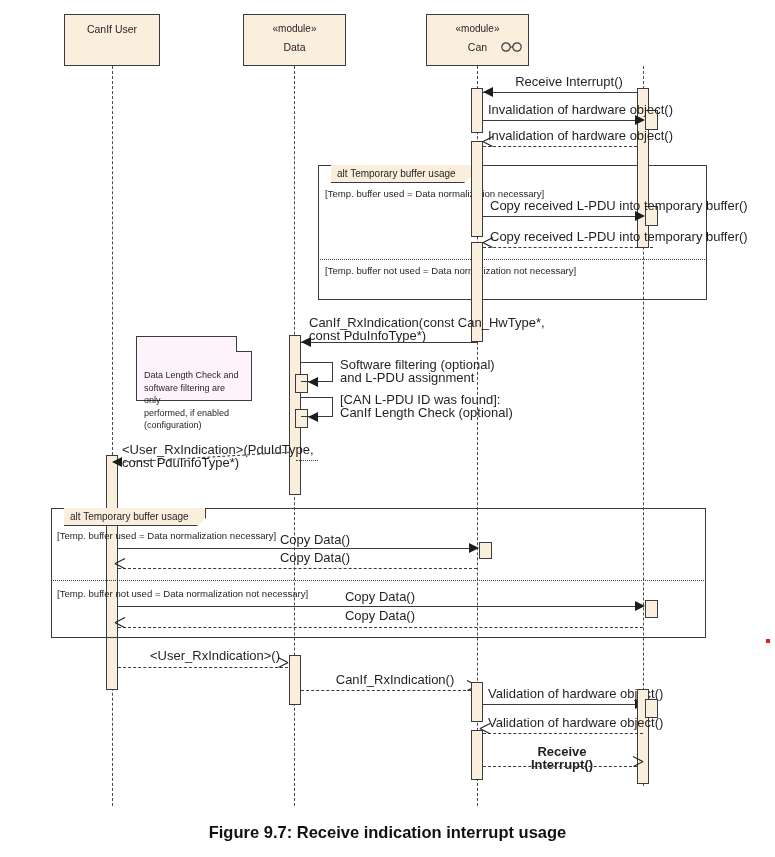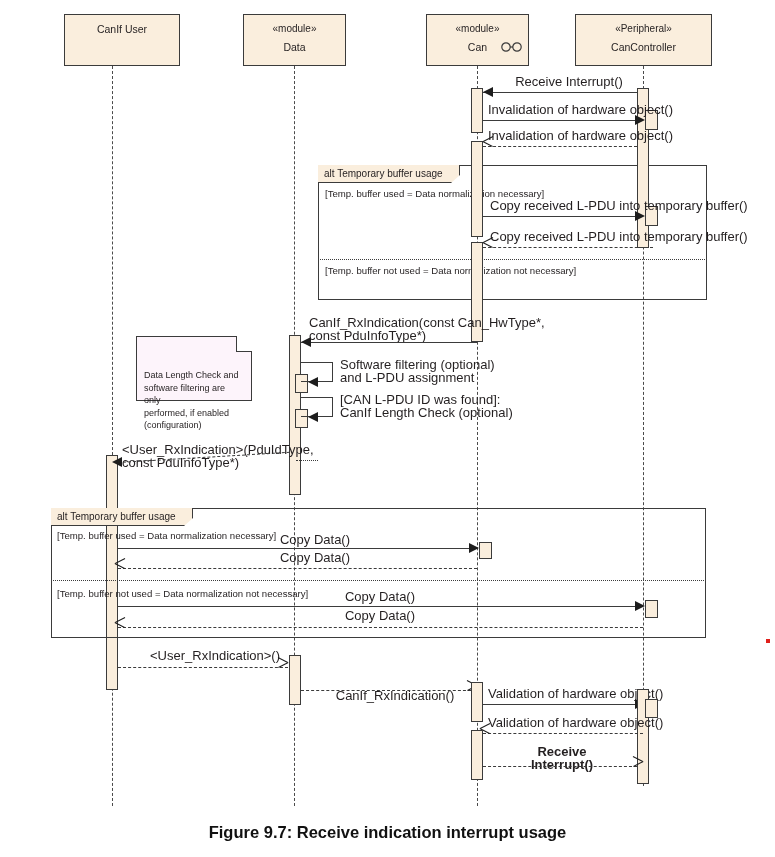--- a/index.html
+++ b/index.html
@@ -39,21 +39,21 @@
   .arrow-open-l::before{top:0;left:0;transform:rotate(-27deg);transform-origin:0 0;}
   .arrow-open-l::after{top:0;left:0;transform:rotate(27deg);transform-origin:0 0;}
 
   .msg-label{position:absolute;font-size:13px;line-height:12.5px;color:#231f20;white-space:pre;}
   .msg-label.c{text-align:center;}
 
   .frame{position:absolute;box-sizing:border-box;border:1.3px solid #3b3b3b;background:transparent;}
   .frame-tab{position:absolute;box-sizing:border-box;
      border:1.3px solid #3b3b3b;border-top:none;border-left:none;
      background:#faeedd;font-size:10px;line-height:15px;padding:1px 16px 1px 6px;
-     color:#231f20;white-space:nowrap;}
+     color:#231f20;white-space:nowrap;margin-left:13px;}
   .frame-tab::after{content:"";position:absolute;right:-1px;bottom:-1px;
      width:0;height:0;border-bottom:8px solid #fff;border-left:9px solid transparent;}
   .guard{position:absolute;font-size:9.6px;line-height:12px;color:#231f20;white-space:nowrap;}
   .divider{position:absolute;height:0;border-top:1.4px dotted #3b3b3b;}
 
   .note{position:absolute;box-sizing:border-box;background:#fdf4fb;
      border:1.2px solid #3b3b3b;font-size:9px;line-height:12.5px;color:#231f20;
      padding:7px 7px 5px 7px;white-space:pre-line;}
   .note .fold{position:absolute;top:-1px;right:-1px;width:15px;height:15px;
      background:#fff;border-left:1.2px solid #3b3b3b;border-bottom:1.2px solid #3b3b3b;}
@@ -65,44 +65,40 @@
   .port-icon{position:absolute;}
   .red-dot{position:absolute;width:4px;height:4px;background:#e0201b;}
   .caption{position:absolute;width:100%;text-align:center;
      font-size:16.5px;font-weight:bold;color:#111;}
 </style>
 </head>
 <body>
 
 <div id="page">
 
-  <div class="lifeline-head head-single" style="left:64px;top:14px;width:116px;height:52px;">
+  <div class="lifeline-head head-single" style="left:64px;top:14px;width:96px;height:52px;">
     <div class="nm">CanIf User</div>
   </div>
 
   <div class="lifeline-head head-single" style="left:243px;top:14px;width:103px;height:52px;">
     <div class="stereo">«module»</div>
     <div class="nm" style="margin-top:4px;">Data</div>
   </div>
 
   <div class="lifeline-head head-single" style="left:426px;top:14px;width:103px;height:52px;">
     <div class="stereo">«module»</div>
     <div class="nm" style="margin-top:4px;">Can</div>
   </div>
 
   <svg class="port-icon" style="left:500px;top:41px;" width="26" height="12" viewBox="0 0 26 12">
     <circle cx="6" cy="6" r="4.2" fill="none" stroke="#3b3b3b" stroke-width="1.2"></circle>
     <circle cx="17" cy="6" r="4.2" fill="none" stroke="#3b3b3b" stroke-width="1.2"></circle>
     <line x1="10" y1="6" x2="13" y2="6" stroke="#3b3b3b" stroke-width="1.2"></line>
   </svg>
 
-  <div class="lifeline-head head-single" style="left:575px;top:14px;width:137px;height:52px;">
-    <div class="stereo">«Peripheral»</div>
-    <div class="nm" style="margin-top:4px;">CanController</div>
-  </div>
 
   <div class="lifeline-line" style="left:112px;top:66px;height:740px;"></div>
   <div class="lifeline-line" style="left:294px;top:66px;height:740px;"></div>
   <div class="lifeline-line" style="left:477px;top:66px;height:740px;"></div>
   <div class="lifeline-line" style="left:643px;top:66px;height:720px;"></div>
 
   <div class="frame" style="left:318px;top:165px;width:389px;height:135px;"></div>
   <div class="frame-tab" style="left:318px;top:165px;">alt Temporary buffer usage</div>
   <div class="guard" style="left:325px;top:188px;">[Temp. buffer used = Data normalization necessary]</div>
   <div class="divider" style="left:318px;top:259px;width:389px;"></div>
@@ -194,21 +190,21 @@
 
   <div class="msg-label c" style="left:320px;top:610px;width:120px;">Copy Data()</div>
   <div class="msg-line dashed" style="left:118px;top:627px;width:525px;"></div>
   <div class="arrow-open-l" style="left:115px;top:622px;"></div>
 
   <div class="msg-label c" style="left:135px;top:650px;width:160px;">&lt;User_RxIndication&gt;()</div>
   <div class="msg-line dashed" style="left:118px;top:667px;width:170px;"></div>
   <div class="arrow-open-r" style="left:277px;top:662px;"></div>
   <div class="activation" style="left:289px;top:655px;width:12px;height:50px;"></div>
 
-  <div class="msg-label c" style="left:325px;top:674px;width:140px;margin-top:16px;">CanIf_RxIndication()</div>
+  <div class="msg-label c" style="left:325px;top:674px;width:140px;">CanIf_RxIndication()</div>
   <div class="msg-line dashed" style="left:301px;top:690px;width:170px;"></div>
   <div class="arrow-open-r" style="left:466px;top:685px;"></div>
   <div class="activation" style="left:471px;top:682px;width:12px;height:40px;"></div>
 
   <div class="msg-label c" style="left:488px;top:688px;width:160px;">Validation of hardware object()</div>
   <div class="msg-line" style="left:483px;top:704px;width:152px;"></div>
   <div class="arrow-full-r" style="left:635px;top:699px;"></div>
   <div class="activation" style="left:637px;top:689px;width:12px;height:95px;"></div>
   <div class="activation" style="left:645px;top:699px;width:13px;height:19px;"></div>
 

